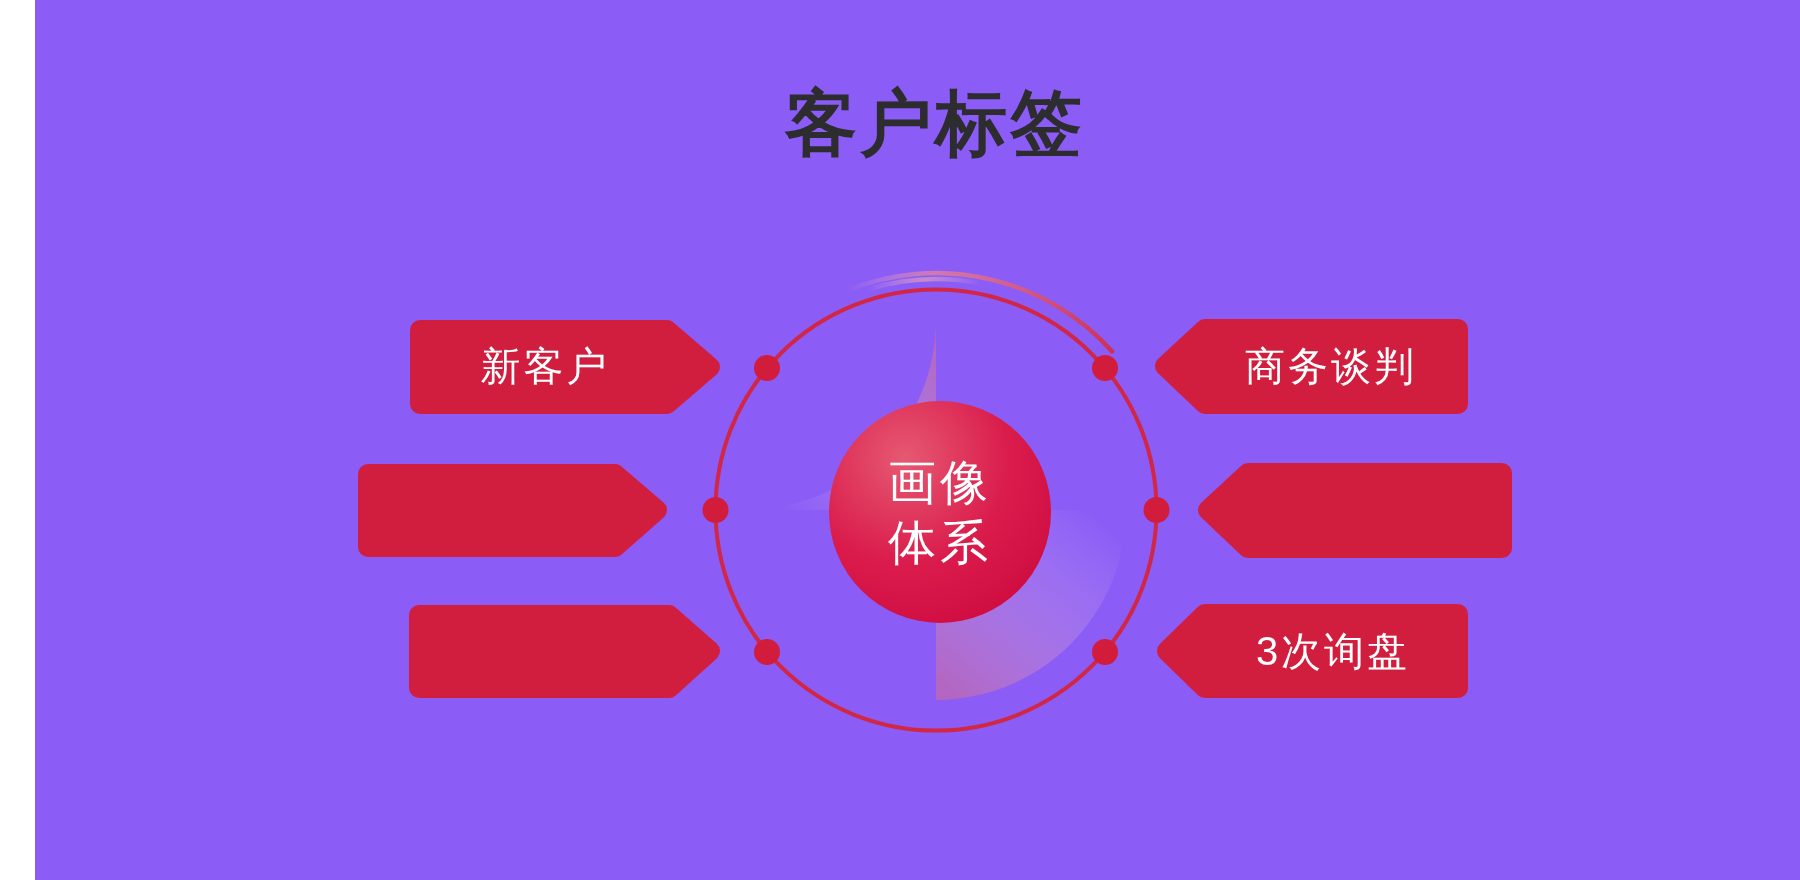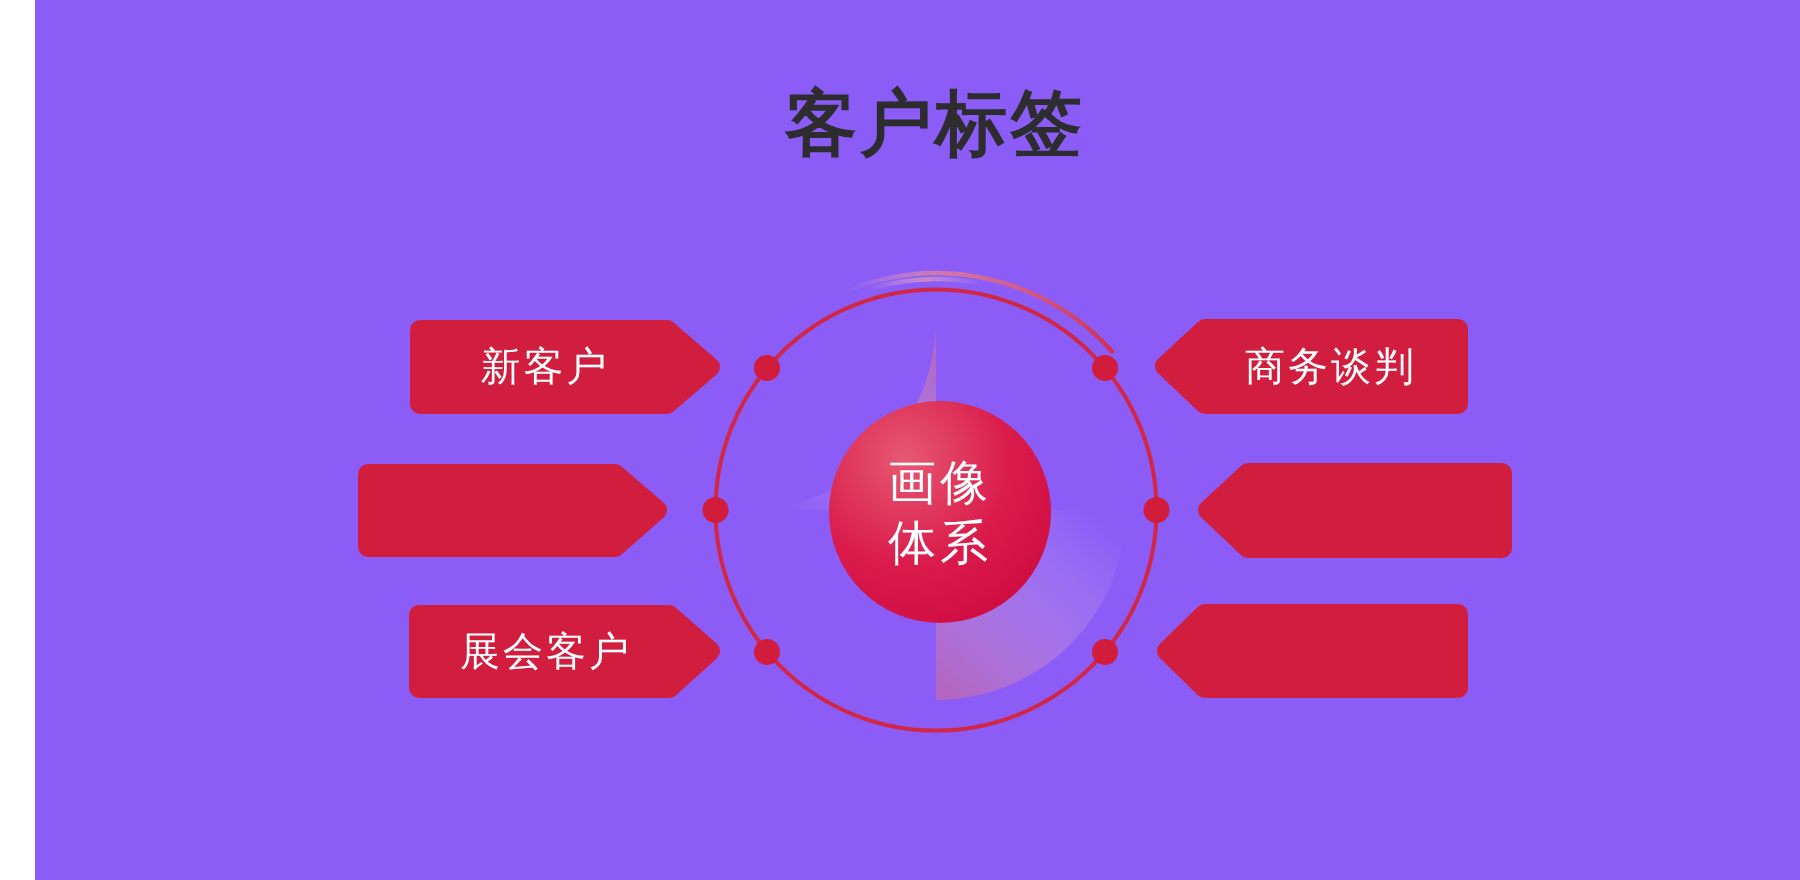--- a/index.html
+++ b/index.html
@@ -95,17 +95,17 @@
   </svg>
 
   <div class="abs page-title">客户标签</div>
 
   <div class="abs center-text">
     <div>画像</div>
     <div>体系</div>
   </div>
 
   <div class="abs tag-text" style="left:510px;top:366px">新客户</div>
-  <div class="abs tag-text" style="left:511px;top:651px">展会客户</div>
 
   <div class="abs tag-text" style="left:1296px;top:366px">商务谈判</div>
+  <div class="abs tag-text" style="left:1298px;top:651px">3次询盘</div>
 
 </div>
 
 </body></html>

